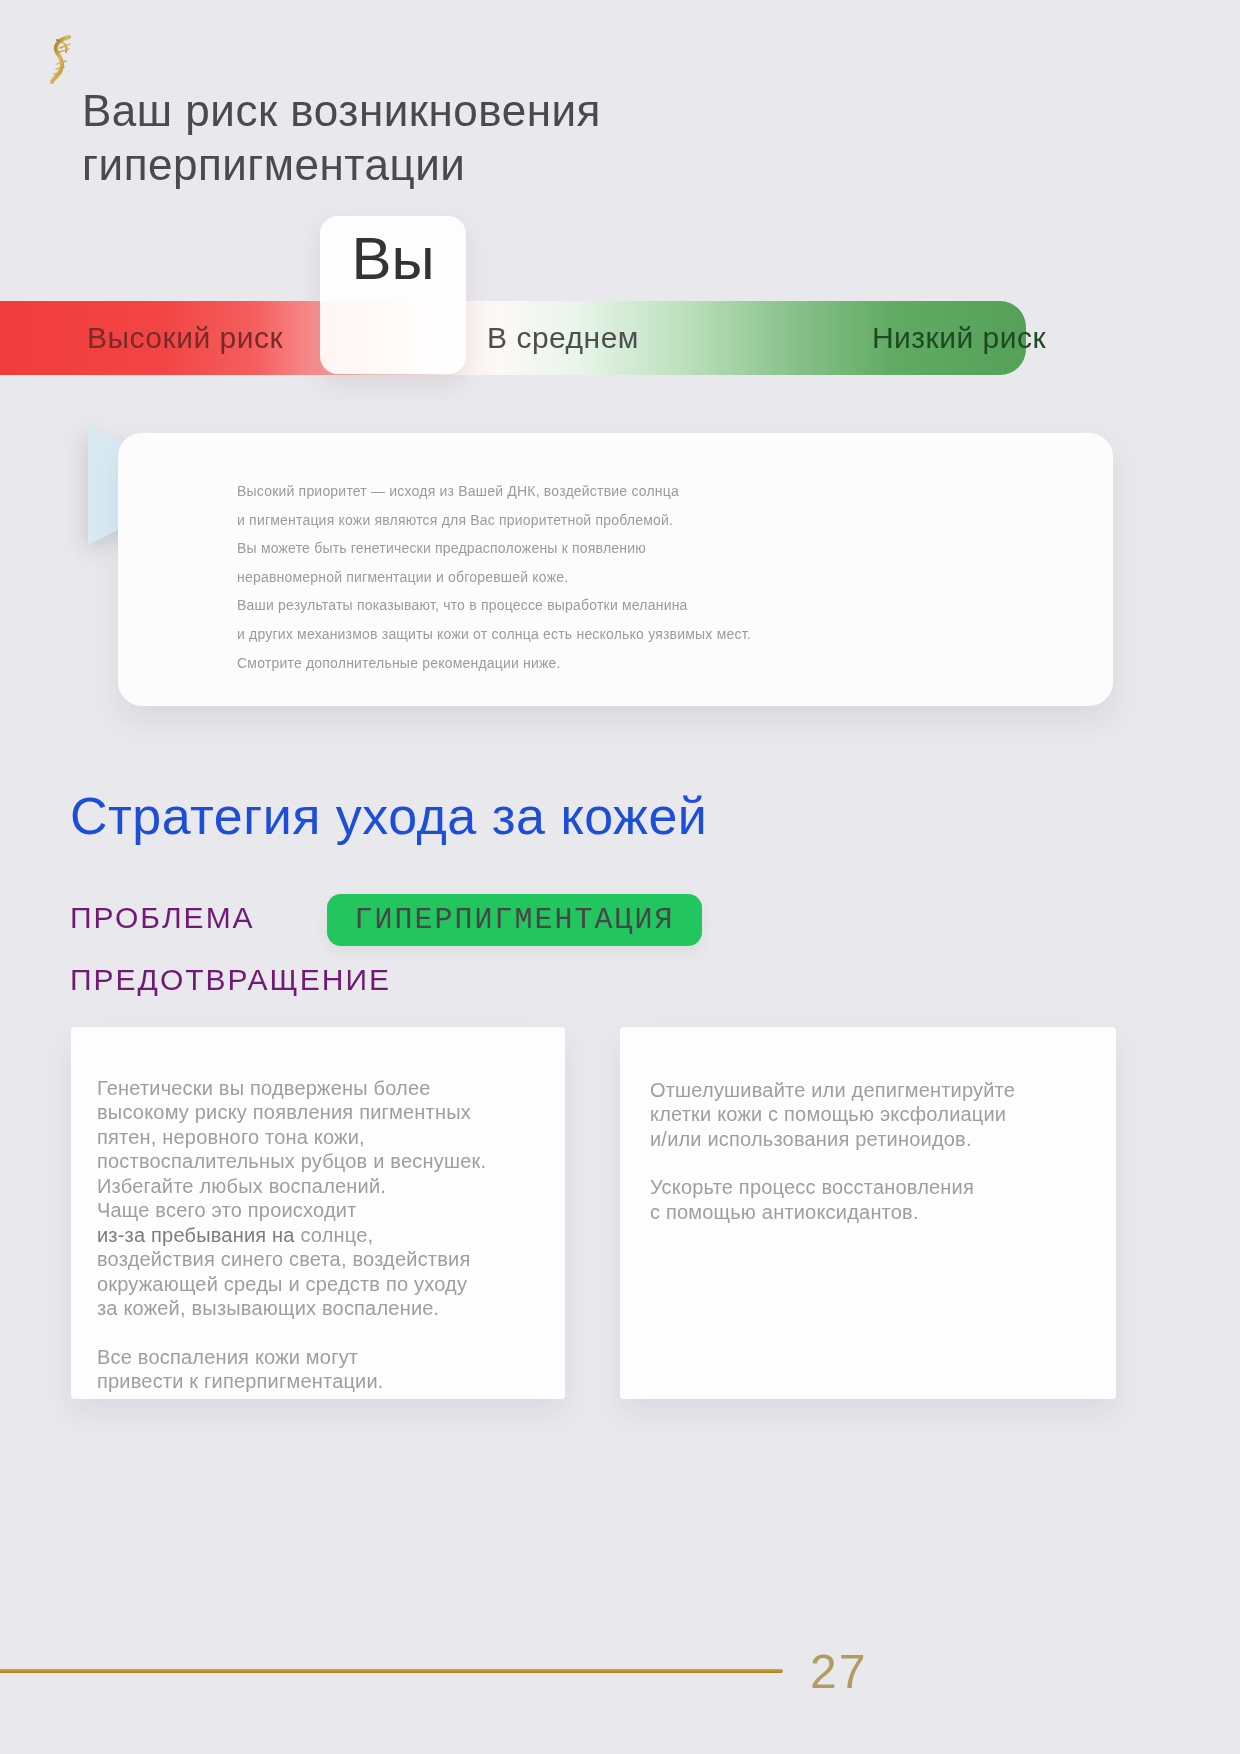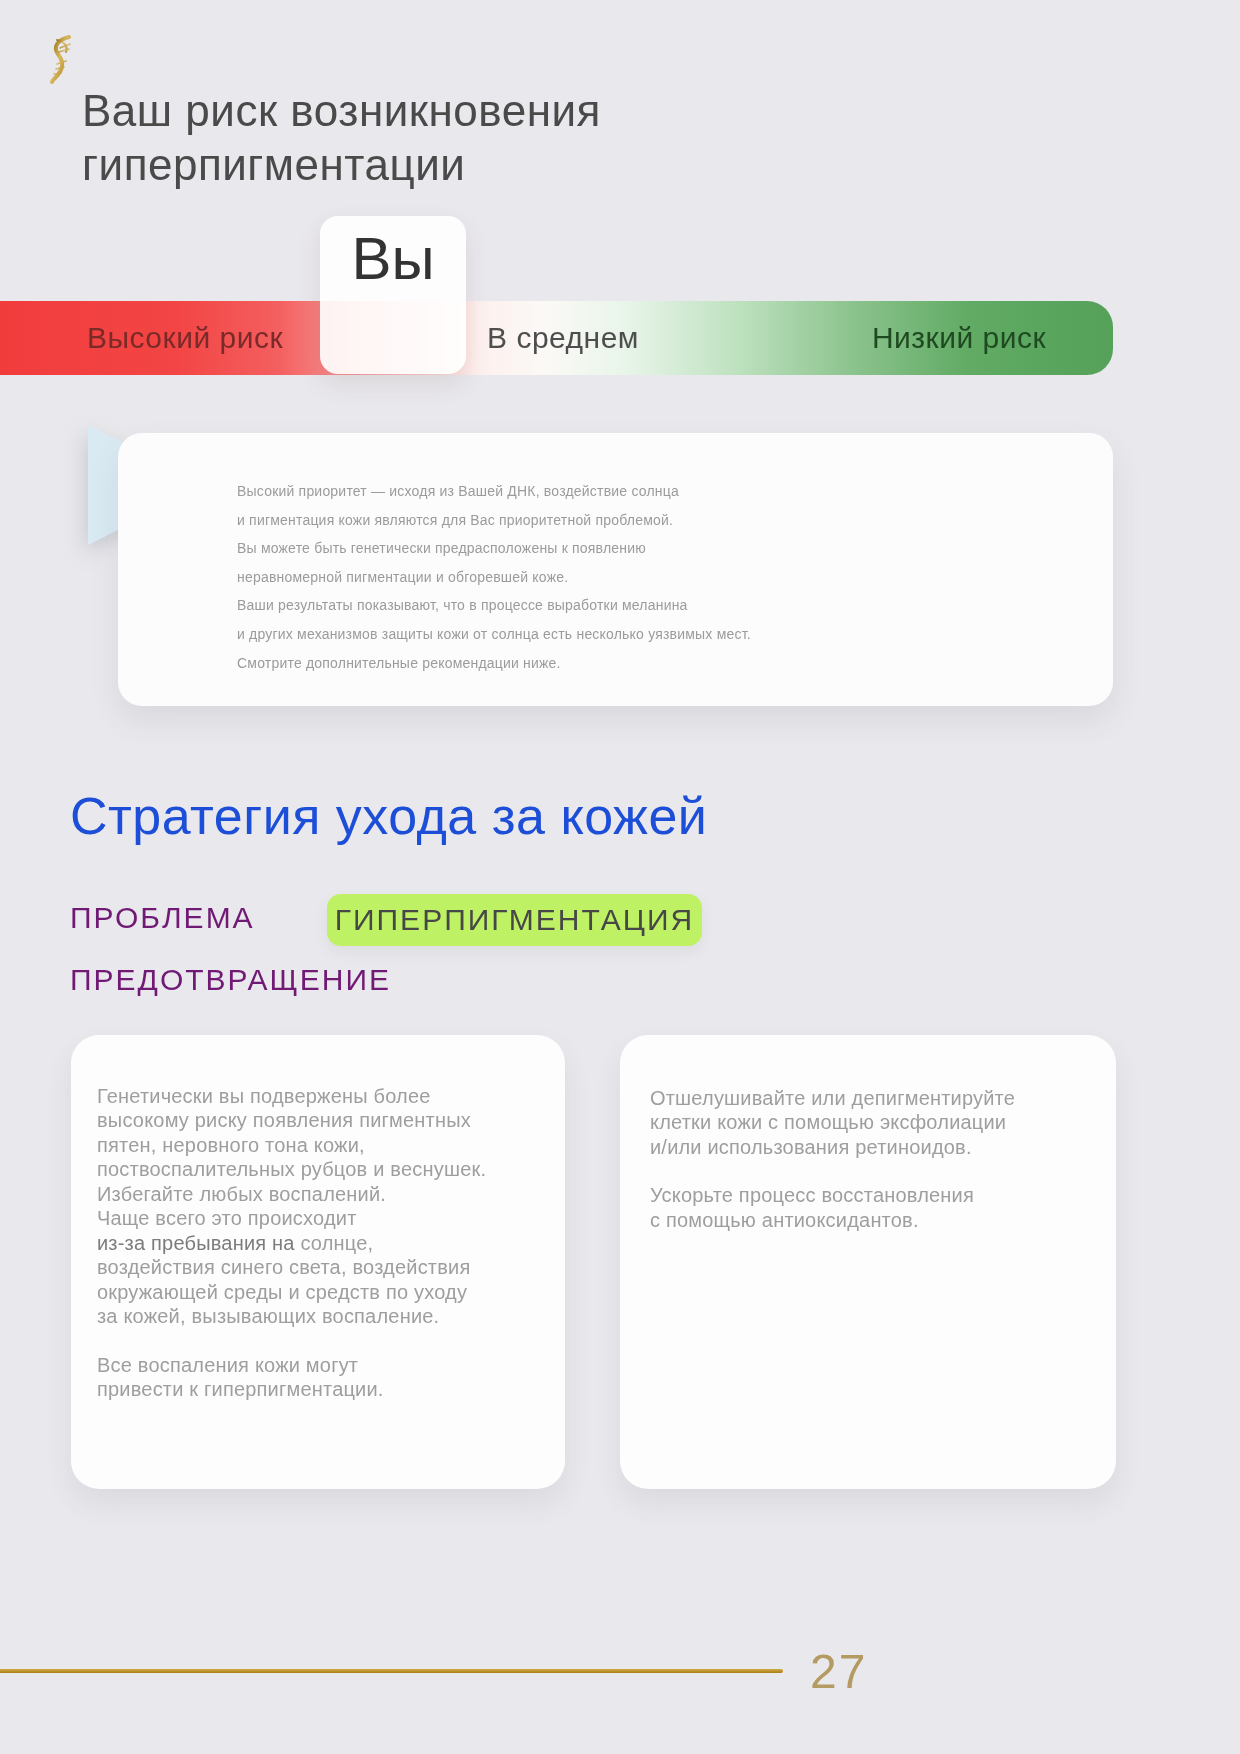--- a/index.html
+++ b/index.html
@@ -4,21 +4,21 @@
 <style>
   html,body{margin:0;padding:0;}
   body{background:#e9e8ec;font-family:"Liberation Sans","DejaVu Sans",sans-serif;}
   .page{position:relative;width:1240px;height:1754px;margin:0 auto;background:#e9e8ec;overflow:hidden;}
 
   
   .logo{position:absolute;left:45px;top:34px;width:34px;height:52px;}
   .title{position:absolute;left:82px;top:84px;font-size:44px;line-height:54px;font-weight:200;color:#4a4a4a;letter-spacing:.5px;}
 
   
-  .bar{position:absolute;left:0;top:301px;width:1113px;height:74px;border-radius:0 26px 26px 0;
+  .bar{position:absolute;left:0;top:301px;width:1026px;height:74px;border-radius:0 26px 26px 0;
        background:linear-gradient(90deg,#f13c3c 0%,#f34545 16%,#f45f5f 25%,#f8b5b2 35%,#fdf0ee 43%,
                  #fbf9f6 49%,#e9f5ea 56%,#bfe2c0 66%,#8ac28c 77%,#61ab64 87%,#55a159 100%);}
   .bar-label{position:absolute;top:0;height:74px;line-height:74px;font-size:30px;font-weight:300;letter-spacing:.5px;text-align:center;}
   .bl-high{left:60px;width:250px;color:#7a2a28;}
   .bl-mid{left:438px;width:250px;color:#4e4e4e;}
   .bl-low{left:834px;width:250px;color:#1f4a21;}
   .you-card{position:absolute;left:320px;top:216px;width:146px;height:158px;border-radius:18px;
             background:rgba(255,255,255,.9);box-shadow:0 10px 24px rgba(90,60,60,.10);
             display:flex;justify-content:center;}
   .you-card span{font-size:60px;font-weight:200;color:#333;margin-top:8px;}
@@ -29,26 +29,26 @@
              background:#fdfcfd;box-shadow:0 14px 30px rgba(80,80,95,.10);}
   .note-text{position:absolute;left:119px;top:44px;font-size:14px;line-height:28.6px;color:#9b9b9b;
              font-weight:300;white-space:pre-line;letter-spacing:.2px;}
 
   
   .strategy-heading{position:absolute;left:70px;top:786px;font-size:52px;font-weight:200;color:#1d4ed8;letter-spacing:.5px;}
   .cap-label{position:absolute;font-size:30px;font-weight:300;color:#701a75;letter-spacing:2px;}
   .lbl-problem{left:70px;top:901px;}
   .lbl-prevention{left:70px;top:963px;}
   .lbl-restoration{left:622px;top:963px;}
-  .pill{position:absolute;left:327px;top:894px;width:375px;height:52px;border-radius:14px;background:#bef264;
-        box-shadow:0 6px 14px rgba(90,90,105,.08);display:flex;align-items:center;justify-content:center;}
+  .pill{position:absolute;left:327px;top:894px;width:375px;height:52px;border-radius:14px;background:#22c55e;
+        box-shadow:0 6px 14px rgba(90,90,105,.08);display:flex;align-items:center;justify-content:center;font-family:Liberation Mono, monospace;}
   .pill span{font-size:30px;font-weight:300;color:#474747;letter-spacing:2px;}
 
-  .col-card{position:absolute;top:1027px;height:454px;border-radius:28px;background:#fdfdfe;
-            box-shadow:0 14px 28px rgba(80,80,95,.09);margin-top:8px;}
+  .col-card{position:absolute;top:1027px;height:372px;border-radius:4px;background:#fdfdfe;
+            box-shadow:0 14px 28px rgba(80,80,95,.09);}
   .card-left{left:71px;width:494px;}
   .card-right{left:620px;width:496px;}
   .card-text{position:absolute;font-size:20px;line-height:24.5px;color:#9e9e9e;font-weight:300;
              white-space:pre-line;letter-spacing:.2px;}
   .card-left .card-text{left:26px;top:24px;right:14px;}
   .card-right .card-text{left:30px;top:26px;right:14px;}
   .card-text .para2{display:block;margin-top:24px;}
   .em-seg{color:#7c7c7c;font-weight:400;}
 
   

